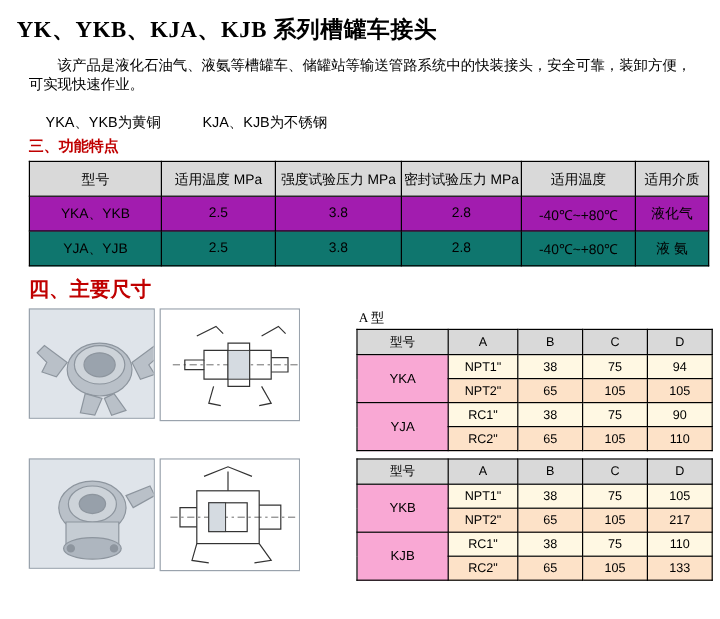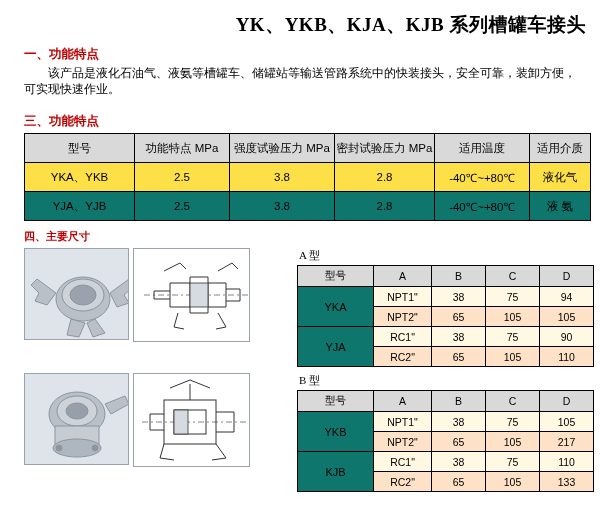--- a/index.html
+++ b/index.html
@@ -16,21 +16,21 @@
     position: relative;
   }
   .page {
     position: relative;
     width: 600px;
     height: 516px;
     box-sizing: border-box;
     padding: 0 14px;
   }
   .title {
-    text-align: right;
+    text-align: left;
     font-family: "Liberation Serif", serif;
     font-size: 19px;
     font-weight: bold;
     letter-spacing: 0.5px;
     margin-top: 12px;
     margin-bottom: 8px;
     color: #000;
   }
   .section-head {
     color: #c00000;
@@ -69,31 +69,31 @@
     font-size: 11.5px;
     text-align: center;
     height: 26px;
     font-family: "Liberation Sans", sans-serif;
     font-weight: normal;
   }
   table.perf thead th {
     background: #d9d9d9;
   }
   table.perf tbody td {
-    background: #fde047;
+    background: #a21caf;
   }
   table.perf tbody tr:nth-child(2) td {
     background: #0f766e;
   }
 
   
   .dims-head {
     color: #c00000;
     font-weight: bold;
-    font-size: 11px;
+    font-size: 17px;
     margin: 8px 0 4px 10px;
   }
   .bottom {
     position: relative;
     margin-left: 10px;
     width: 570px;
   }
   .row {
     display: flex;
     align-items: flex-start;
@@ -136,21 +136,21 @@
     text-align: center;
     height: 17px;
     font-weight: normal;
     font-family: "Liberation Sans", sans-serif;
   }
   table.dim thead th {
     background: #d9d9d9;
     height: 18px;
   }
   table.dim td.model {
-    background: #0f766e;
+    background: #f9a8d4;
     font-size: 11px;
   }
   table.dim td.val {
     background: #fff8e3;
   }
   table.dim tr.alt td.val {
     background: #fde2c8;
   }
   .tablewrap {
     padding-top: 0;
@@ -160,39 +160,43 @@
   
   svg { display: block; }
 </style>
 </head>
 <body>
 
 <div class="page">
 
   <div class="title">YK、YKB、KJA、KJB 系列槽罐车接头</div>
 
-  <div class="section-head">一、功能特点</div>
   <div class="para">该产品是液化石油气、液氨等槽罐车、储罐站等输送管路系统中的快装接头，安全可靠，装卸方便，可实现快速作业。</div>
 
+  <div class="mat-line">
+    <span>YKA、YKB为黄铜</span>
+    <span class="gap"></span>
+    <span>KJA、KJB为不锈钢</span>
+  </div>
 
   <div class="section-head">三、功能特点</div>
 
   <table class="perf">
     <colgroup>
       <col style="width:110px">
         <col style="width:95px">
         <col style="width:105px">
       <col style="width:100px">
         <col style="width:95px">
         <col style="width:61px">
     </colgroup>
     <thead>
       <tr>
         <th>型号</th>
-        <th>功能特点 MPa</th>
+        <th>适用温度 MPa</th>
         <th>强度试验压力 MPa</th>
         <th>密封试验压力 MPa</th>
         <th>适用温度</th>
         <th>适用介质</th>
       </tr>
     </thead>
     <tbody>
       <tr>
         <td>YKA、YKB</td>
         <td>2.5</td>
@@ -337,21 +341,20 @@
             <path d="M30 70 L26 84 L40 86"></path>
             <path d="M82 70 L92 84 L78 86"></path>
           </g>
           <g fill="#d5dbe1" stroke="#333" stroke-width="0.8">
             <rect x="40" y="36" width="14" height="24"></rect>
           </g>
         </svg>
       </div>
 
       <div class="tablewrap">
-        <div class="typelabel">B 型</div>
         <table class="dim">
           <colgroup>
             <col style="width:76px">
               <col style="width:58px">
               <col style="width:54px">
               <col style="width:54px">
               <col style="width:54px">
           </colgroup>
           <thead>
             <tr>

